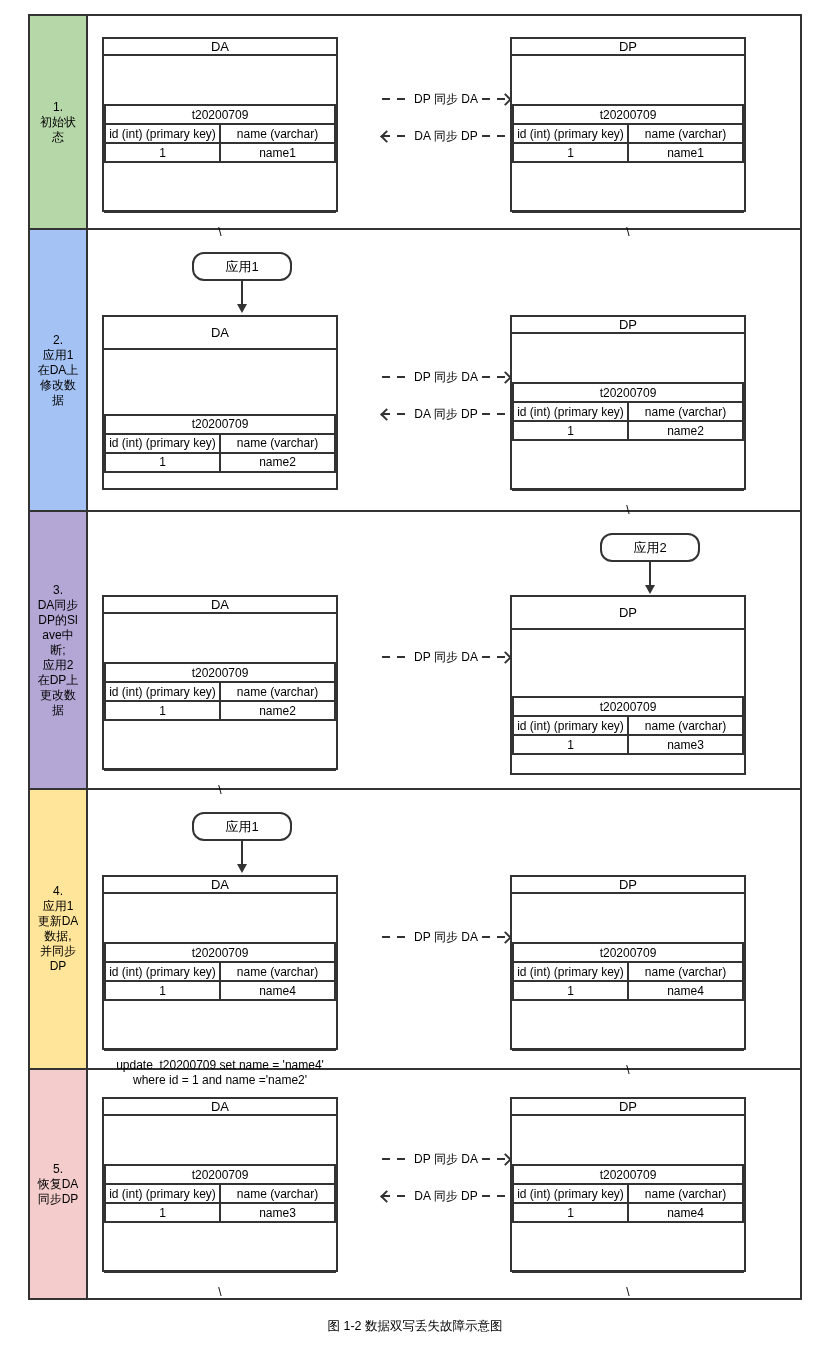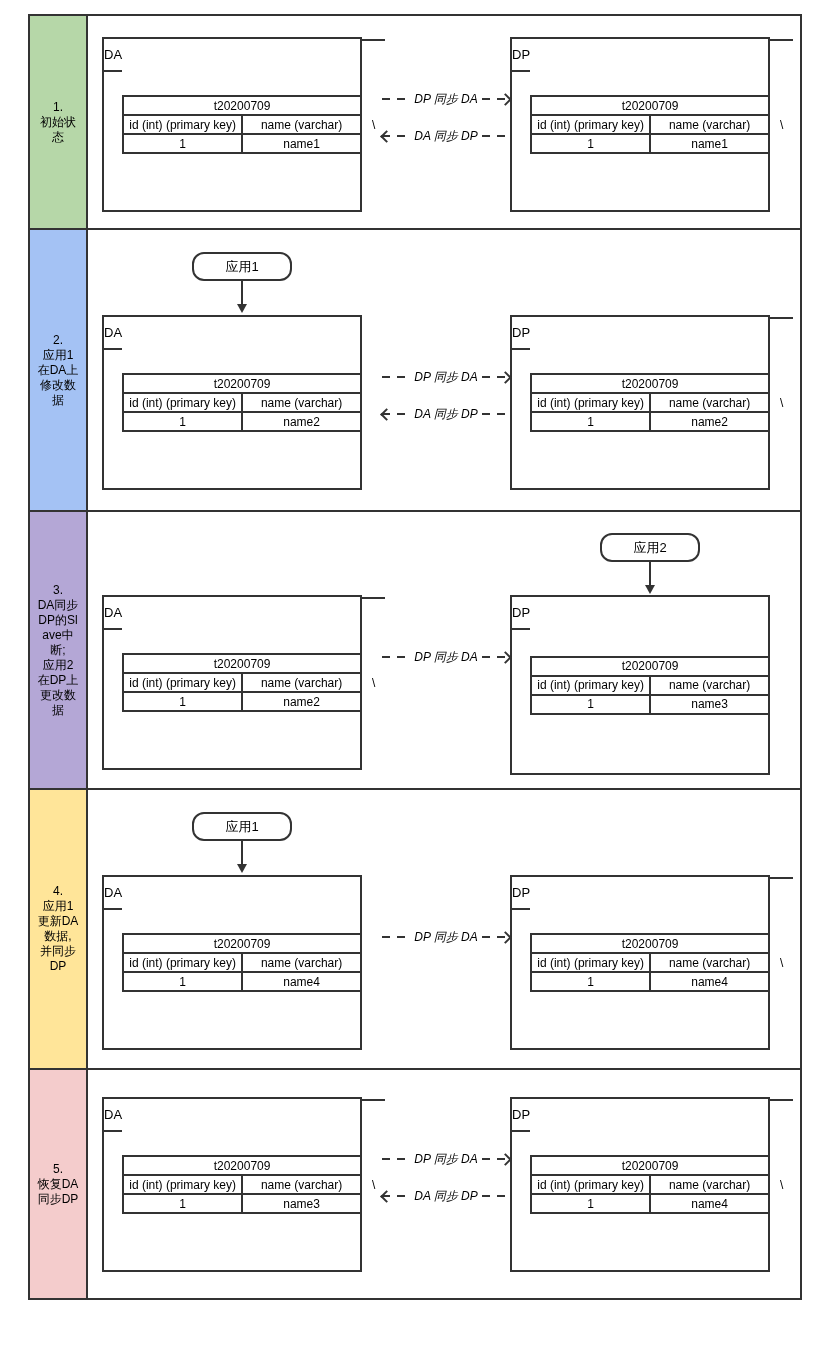--- a/index.html
+++ b/index.html
@@ -11,40 +11,40 @@
     border:2px solid #333; background:#fff; }
 
   .stage { display:flex; border-bottom:2px solid #333; }
   .stage:last-child { border-bottom:none; }
   .stage-label { width:58px; flex:0 0 58px; border-right:2px solid #333;
     display:flex; align-items:center; justify-content:center; text-align:center;
     font-size:12px; line-height:15px; white-space:pre-line; padding:2px; }
   .stage-canvas { position:relative; flex:1 1 auto; }
 
   
-  .db-box { position:absolute; width:260px; height:175px; border:2px solid #333;
-    background:#fff; display:flex; flex-direction:row; }
+  .db-box { position:absolute; width:236px; height:175px; border:2px solid #333;
+    background:#fff; display:flex; flex-direction:column;gap:48px; }
   .db-box.h180 { height:180px; }
   .db-title { height:33px; border-bottom:2px solid #333; display:flex;
     align-items:center; justify-content:center; font-size:13px; }
   .db-mid { flex:1 1 auto; display:flex; align-items:center; justify-content:center; }
   .db-table { border-collapse:collapse; width:240px; table-layout:fixed;border-radius:14px; }
   .db-table td { border:2px solid #333; text-align:center; font-size:12px;
     height:19px; padding:0 2px; white-space:nowrap; overflow:hidden; }
   .db-note { border-top:2px solid #333; display:flex; align-items:center;
     justify-content:center; text-align:center; font-size:12px; min-height:40px;
     padding:2px 10px; white-space:pre-wrap; line-height:15px; }
   .db-note.sql { min-height:46px; }
 
   
   .sync { position:absolute; left:294px; width:128px; height:16px;
     display:flex; align-items:center; }
   .sync .seg { flex:1 1 auto; height:2px; min-width:8px;
     background:repeating-linear-gradient(90deg,#333 0 8px,transparent 8px 15px); }
-  .sync .lbl { flex:0 0 auto; padding:0 4px; font-size:12px; white-space:nowrap;font-style:italic; }
+  .sync .lbl { flex:0 0 auto; padding:0 4px; font-size:12px; white-space:nowrap; }
   .sync .head { flex:0 0 auto; width:9px; height:9px;
     border-top:2px solid #333; border-right:2px solid #333; }
   .head-right { transform:rotate(45deg); margin-left:-9px; }
   .head-left  { transform:rotate(-135deg); margin-right:-9px; }
 
   
   .app { position:absolute; width:100px; height:29px; border:2px solid #333;
     border-radius:12px; display:flex; align-items:center; justify-content:center;
     font-size:13px; background:#fff; }
   .vline { position:absolute; width:2px; height:25px; background:#333; }
@@ -282,20 +282,21 @@
                     <td>id (int) (primary key)</td>
                   <td>name (varchar)</td>
                   </tr>
               <tr>
                     <td>1</td>
                   <td>name4</td>
                   </tr>
             </tbody>
               </table>
           </div>
+          <div class="db-note sql">update  t20200709 set name = 'name4' where id = 1 and name ='name2'</div>
         </div>
         <div class="db-box" style="left:422px;top:85px">
           <div class="db-title">DP</div>
           <div class="db-mid">
             <table class="db-table">
                 <tbody>
               <tr>
                     <td colspan="2">t20200709</td>
                   </tr>
               <tr>
@@ -377,13 +378,14 @@
           <span class="head head-left"></span>
           <span class="seg"></span>
           <span class="lbl">DA 同步 DP</span>
           <span class="seg"></span>
         </div>
       </div>
     </div>
 
   </div>
 
+  <div class="caption">图 1-2 数据双写丢失故障示意图</div>
 </div>
 
 </body></html>

